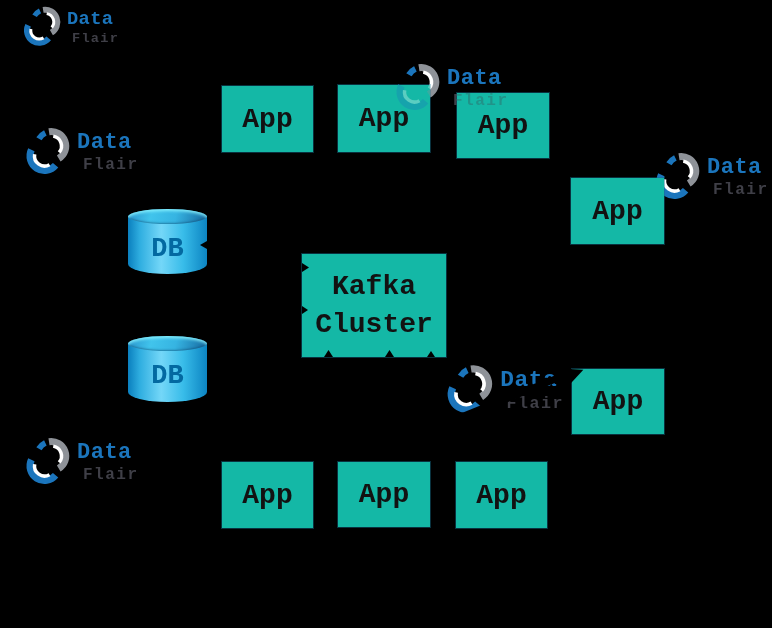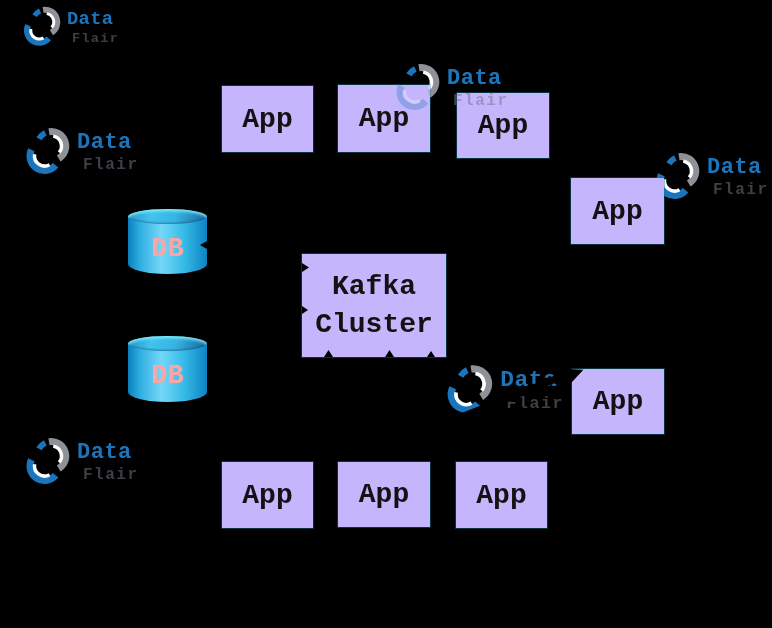--- a/index.html
+++ b/index.html
@@ -3,21 +3,21 @@
 <meta charset="utf-8">
 <style>
   html,body { margin:0; padding:0; background:#000; }
   .canvas {
     position:relative; width:772px; height:628px; background:#000000;
     overflow:hidden; font-family:Liberation Mono, monospace;
   }
 
   
   .node {
-    position:absolute; background:#c4b5fd; z-index:2;
+    position:absolute; background:#14b8a6; z-index:2;
     display:flex; align-items:center; justify-content:center;
     color:#121212; font-weight:700; font-size:28px;
     box-shadow:0 0 0 1px rgba(20,110,140,.45);
   }
   .app-t1 { left:222px; top:86px;  width:91px; height:66px; }
   .app-t2 { left:338px; top:85px;  width:92px; height:67px; }
   .app-t3 { left:457px; top:93px;  width:92px; height:65px; }
   .app-rt { left:571px; top:178px; width:93px; height:66px; }
   .app-rb { left:572px; top:369px; width:92px; height:65px; }
   .app-b1 { left:222px; top:462px; width:91px; height:66px; }
@@ -37,21 +37,21 @@
   }
   .cyl-top {
     position:absolute; left:0; right:0; top:0; height:15px;
     border-radius:50%;
     background:linear-gradient(105deg,#2893CC 0%,#41C4EC 30%,#36B4E2 60%,#15679E 100%);
     box-shadow:inset 0 2px 3px rgba(140,245,255,.85), inset 0 -1px 2px rgba(8,60,100,.5);
   }
   .cyl-label {
     position:absolute; left:0; right:0; top:14px; bottom:0;
     display:flex; align-items:center; justify-content:center;
-    color:#fca5a5; font-weight:700; font-size:27px;
+    color:#0369a1; font-weight:700; font-size:27px;
   }
 
   
   .logo { position:absolute; display:flex; align-items:flex-start; z-index:1; }
   .logo .mark { width:50px; height:50px; flex:none; }
   .logo .ltext { margin-left:4px; margin-top:6px; line-height:1; }
   .logo .ldata { font-weight:700; font-size:22px; color:#1B75BC; letter-spacing:.5px; }
   .logo .lflair { font-weight:700; font-size:16px; color:#3F3F47; letter-spacing:1.5px;
                   margin-left:6px; margin-top:3px; }
   .wm-tl { left:21px;  top:5px;   transform:scale(.85); transform-origin:0 0; }

